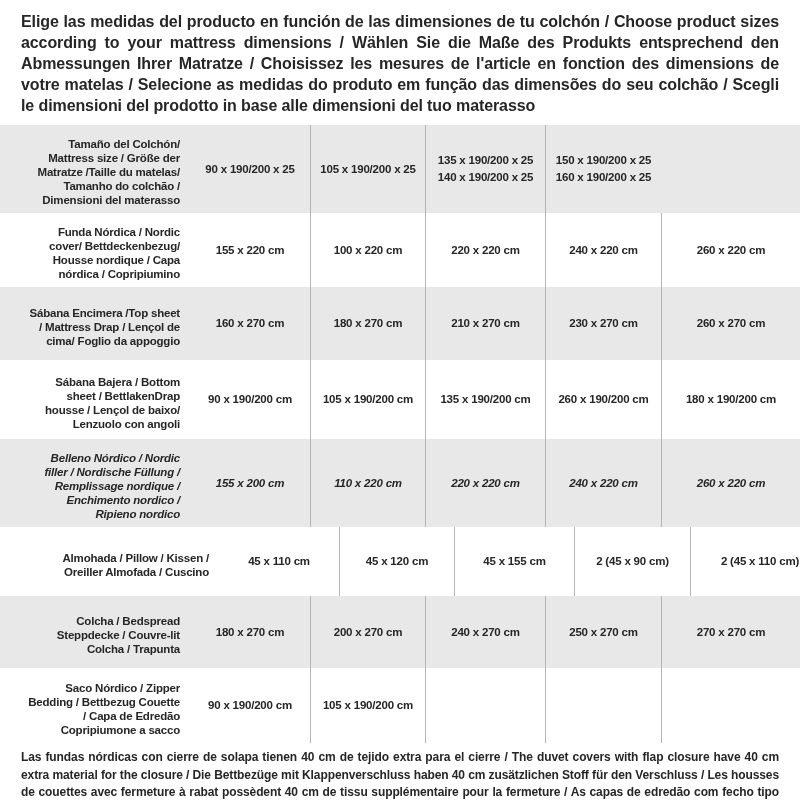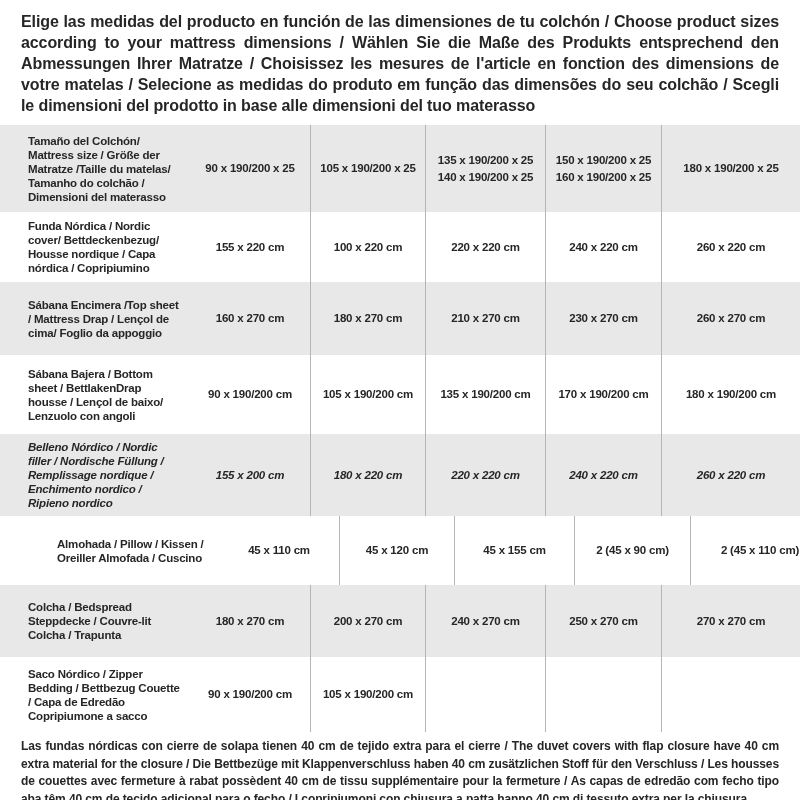--- a/index.html
+++ b/index.html
@@ -42,23 +42,23 @@
   .tr:nth-child(8) { min-height: 75px; }
 
   .td {
     display: flex;
     align-items: center;
     font-weight: 700;
     font-size: 11.5px;
     letter-spacing: -0.2px;
   }
   .td.lbl {
-    padding: 6px 10px 6px 28px;
+    padding: 12px 10px 6px 28px;
     line-height: 14px;
-    text-align: left;
+    text-align: right;
   }
   .td.val {
     justify-content: center;
     text-align: center;
     white-space: pre-line;
     line-height: 17px;
     padding: 4px 2px;
   }
   
   .td.d { border-left: 1px solid #b5b5b5; }
@@ -82,21 +82,20 @@
   <div class="size-table">
 
     <div class="tr">
       <div class="td lbl">Tamaño del Colchón/ Mattress size / Größe der Matratze /Taille du matelas/ Tamanho do colchão / Dimensioni del materasso</div>
       <div class="td val">90 x 190/200 x 25</div>
       <div class="td val d">105 x 190/200 x 25</div>
       <div class="td val d">135 x 190/200 x 25
 140 x 190/200 x 25</div>
       <div class="td val d">150 x 190/200 x 25
 160 x 190/200 x 25</div>
-      <div class="td val d">180 x 190/200 x 25</div>
     </div>
 
     <div class="tr">
       <div class="td lbl">Funda Nórdica / Nordic cover/ Bettdeckenbezug/ Housse nordique / Capa nórdica / Copripiumino</div>
       <div class="td val">155 x 220 cm</div>
       <div class="td val d">100 x 220 cm</div>
       <div class="td val d">220 x 220 cm</div>
       <div class="td val d">240 x 220 cm</div>
       <div class="td val d">260 x 220 cm</div>
     </div>
@@ -108,28 +107,28 @@
       <div class="td val d">210 x 270 cm</div>
       <div class="td val d">230 x 270 cm</div>
       <div class="td val d">260 x 270 cm</div>
     </div>
 
     <div class="tr">
       <div class="td lbl">Sábana Bajera / Bottom sheet / BettlakenDrap housse / Lençol de baixo/ Lenzuolo con angoli</div>
       <div class="td val">90 x 190/200 cm</div>
       <div class="td val d">105 x 190/200 cm</div>
       <div class="td val d">135 x 190/200 cm</div>
-      <div class="td val d">170 x 190/200 cm</div>
+      <div class="td val d">260 x 190/200 cm</div>
       <div class="td val d">180 x 190/200 cm</div>
     </div>
 
     <div class="tr">
       <div class="td lbl">Belleno Nórdico / Nordic filler / Nordische Füllung / Remplissage nordique / Enchimento nordico / Ripieno nordico</div>
       <div class="td val">155 x 200 cm</div>
-      <div class="td val d">180 x 220 cm</div>
+      <div class="td val d">110 x 220 cm</div>
       <div class="td val d">220 x 220 cm</div>
       <div class="td val d">240 x 220 cm</div>
       <div class="td val d">260 x 220 cm</div>
     </div>
 
     <div class="tr">
       <div class="td lbl">Almohada / Pillow / Kissen / Oreiller Almofada / Cuscino</div>
       <div class="td val">45 x 110 cm</div>
       <div class="td val d">45 x 120 cm</div>
       <div class="td val d">45 x 155 cm</div>

